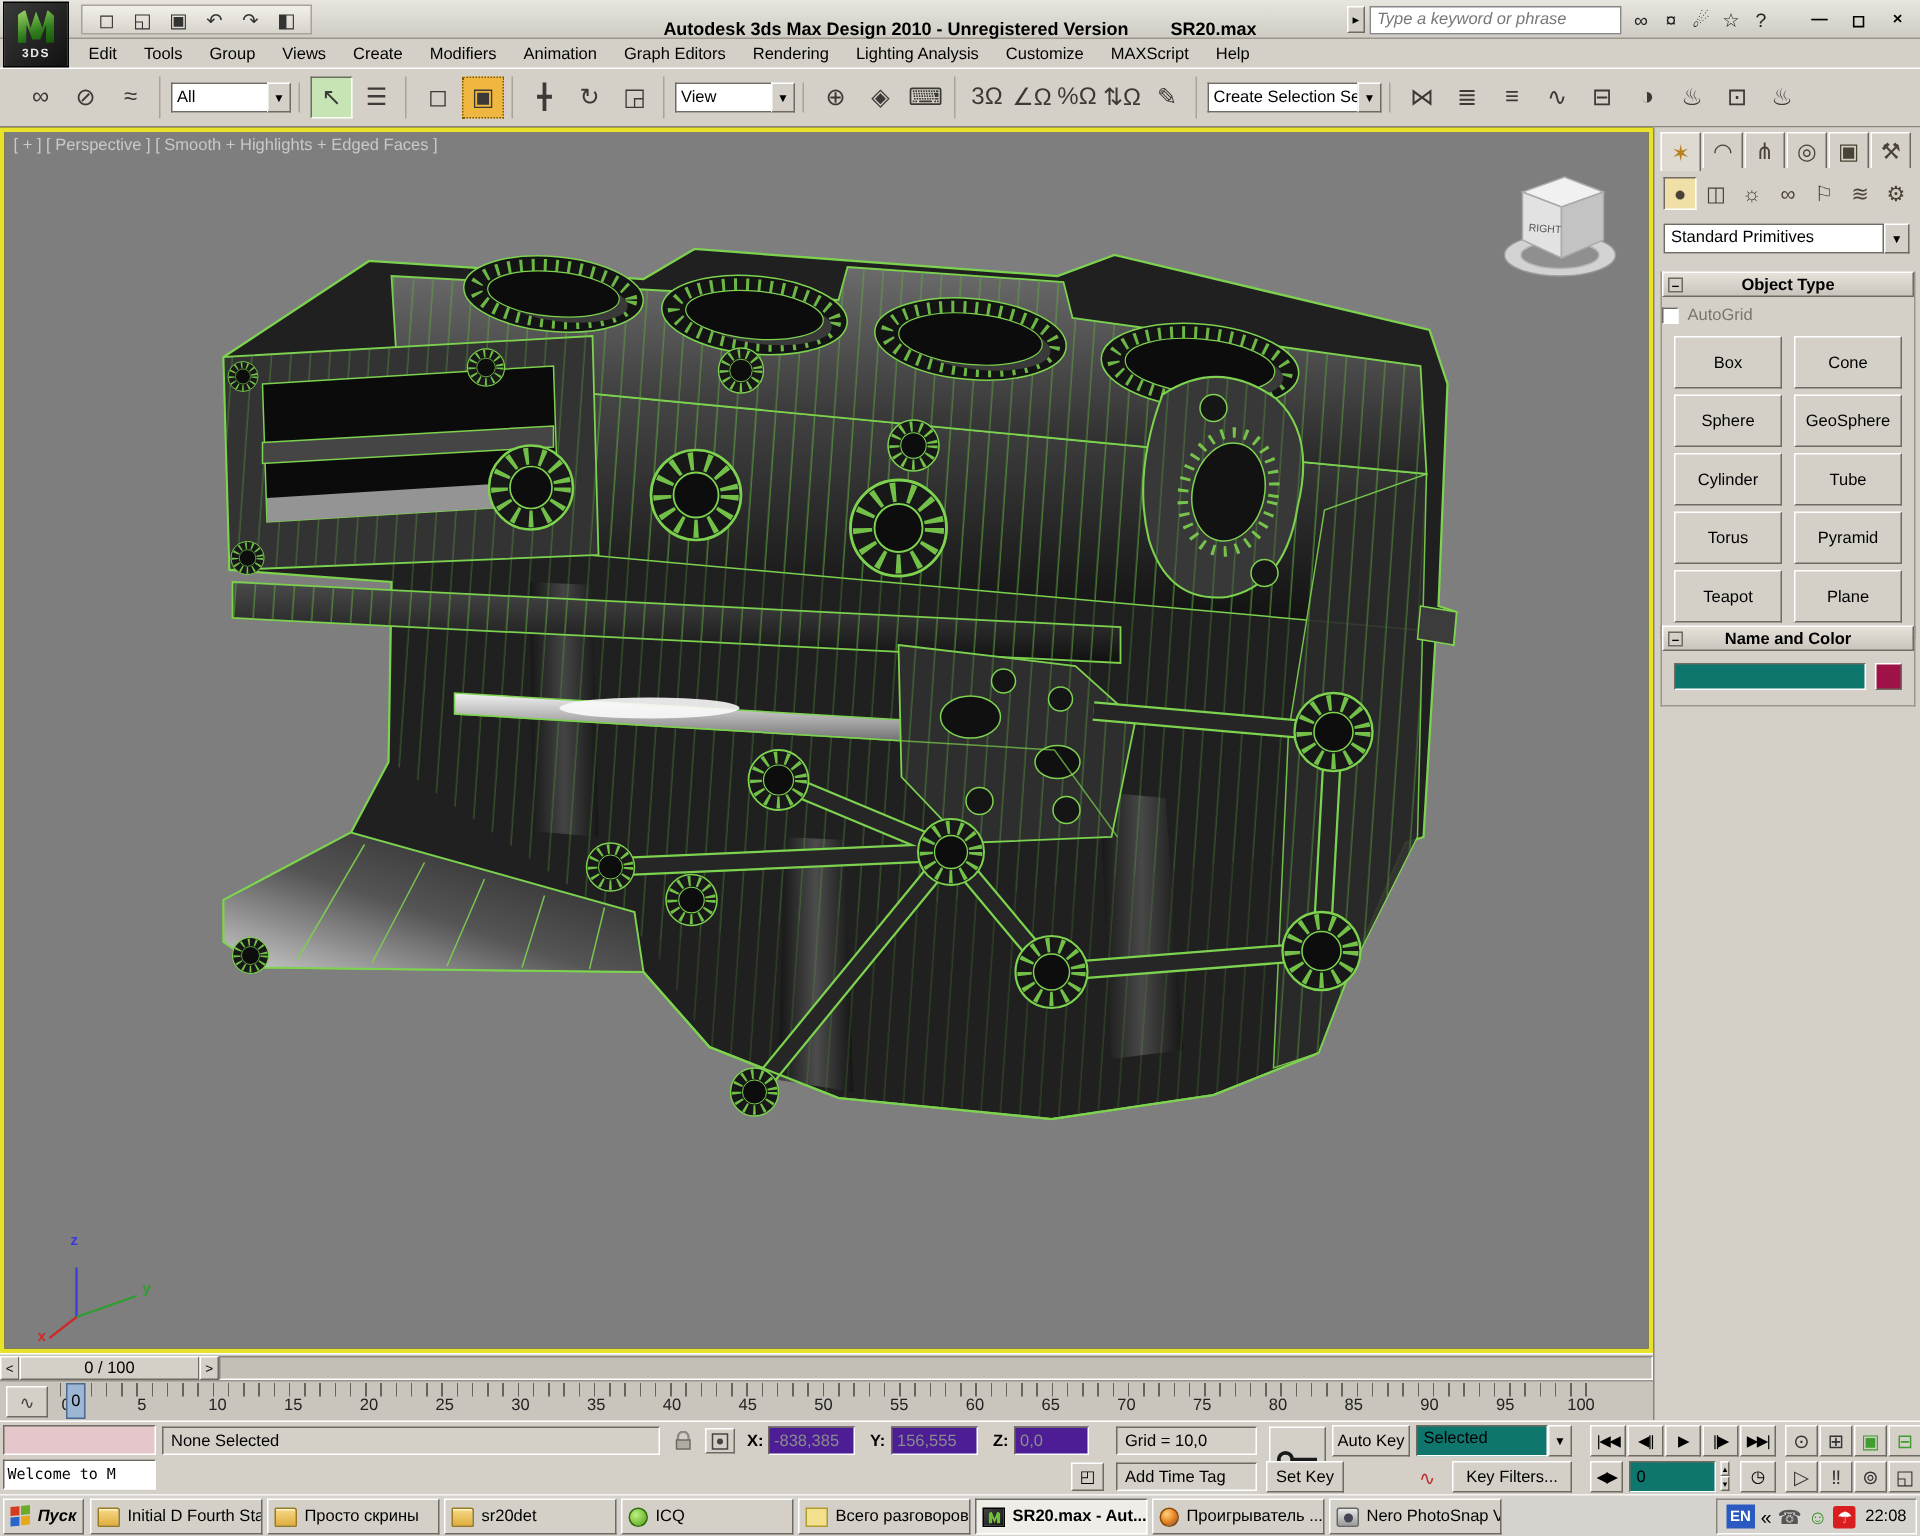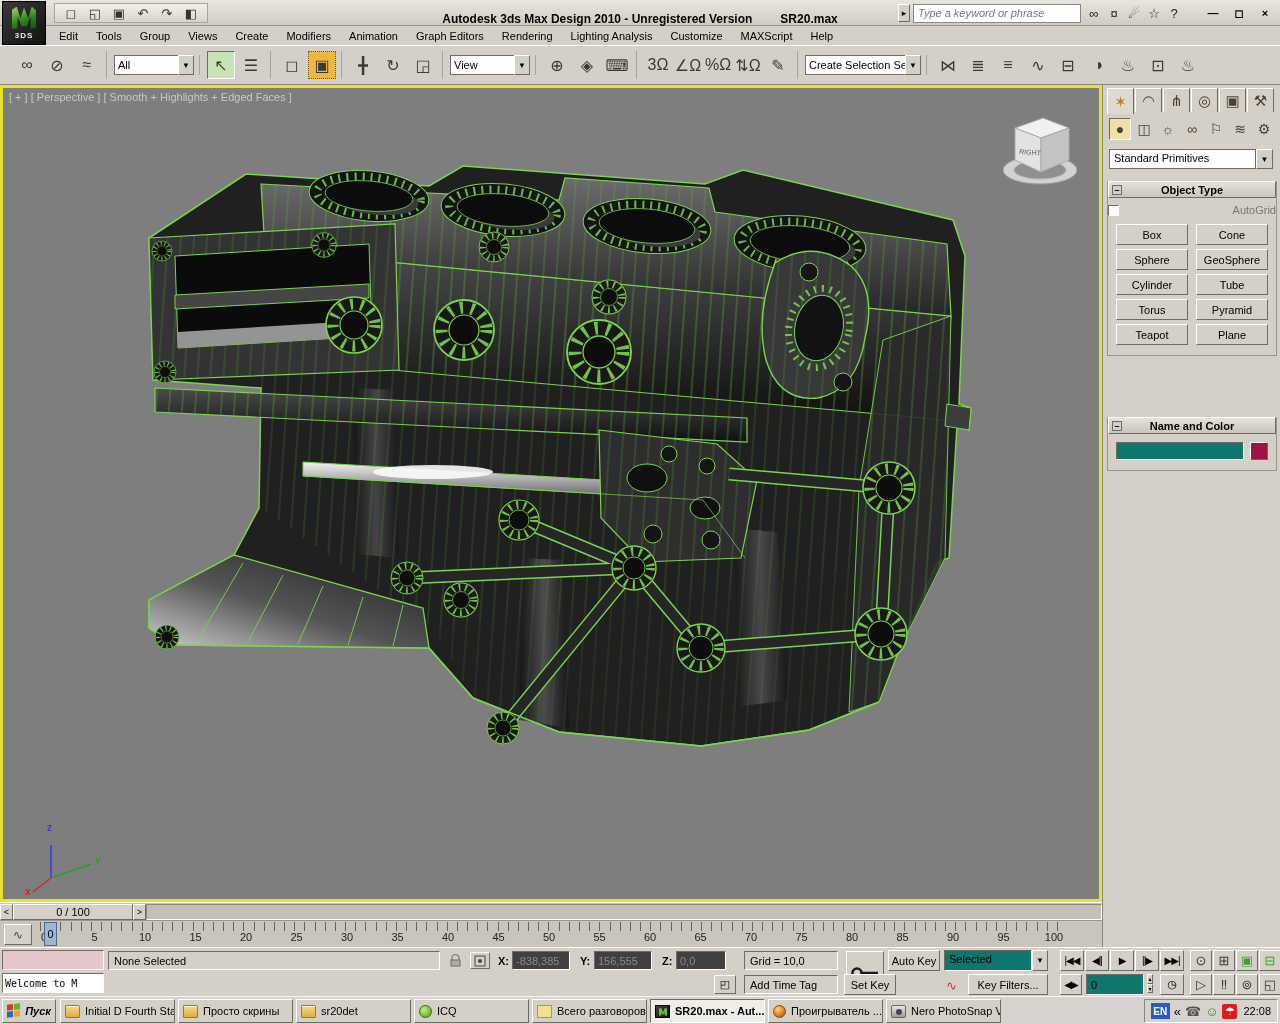--- a/index.html
+++ b/index.html
@@ -59,24 +59,24 @@
   .cp-tab.active { background:#dedad2; height:26px; color:#b87f1e; }
   .cp-cats { position:absolute; left:6px; top:33px; display:flex; gap:2px; }
   .cp-cat { width:22px; height:22px; font-size:14px; color:#4a4234; background:transparent; border:1px solid transparent; }
   .cp-cat.active { background:#f0e0a8; border-color:#6f6b63 #fff #fff #6f6b63; }
   .cp-dd { position:absolute; left:6px; top:64px; width:164px; height:20px; display:flex; }
   .cp-dd .val { flex:1; background:#fff; border:1px solid #6f6b63; padding:2px 4px; white-space:nowrap; overflow:hidden; }
   .cp-dd .drop { width:17px; font-size:8px; }
   .rollout { position:absolute; left:4px; width:170px; border:1px solid #9a968e; border-top:none; }
   .roll-head { position:relative; height:17px; background:linear-gradient(#e6e2da,#c9c5bd); border:1px solid; border-color:#fff #6f6b63 #6f6b63 #fff; display:flex; align-items:center; justify-content:center; font-weight:bold; }
   .roll-minus { position:absolute; left:3px; top:3px; width:10px; height:10px; border:1px solid #6f6b63; background:#d4d0c8; font-size:9px; line-height:8px; text-align:center; }
-  .autogrid-row { display:flex; align-items:center; gap:6px; justify-content:space-between; padding:6px 0 2px; color:#7a766e; }
+  .autogrid-row { display:flex; align-items:center; gap:6px; justify-content:flex-start; padding:6px 0 2px; color:#7a766e; }
   .checkbox { width:11px; height:11px; background:#fff; border:1px solid; border-color:#6f6b63 #fff #fff #6f6b63; }
   .ot-grid { display:grid; grid-template-columns:72px 72px; gap:4px 8px; justify-content:center; padding:6px 0 10px; }
-  .ot-btn { height:21px; font-size:11px; }
+  .ot-btn { height:35px; font-size:11px; }
   .nc-row { display:flex; align-items:center; gap:6px; padding:8px 8px 10px; }
   .nc-input { flex:1; height:18px; }
   .nc-swatch { width:18px; height:18px; border:1px solid; border-color:#fff #6f6b63 #6f6b63 #fff; }
 
   
   .timeslider { position:absolute; left:0; top:902px; width:1102px; height:18px; background:#c9c5bd; border-top:1px solid #fff; display:flex; align-items:center; }
   .ts-arrow { width:13px; height:16px; font-size:9px; }
   .ts-handle { width:120px; height:16px; font-size:11px; }
   .ts-track { flex:1; height:16px; border:1px solid; border-color:#8a867e #fff #fff #8a867e; background:#c3bfb6; }
   .trackbar { position:absolute; left:0; top:920px; width:1102px; height:27px; background:#c9c5bd; border-top:1px solid #9a968e; }
@@ -87,21 +87,21 @@
   .ruler-labels span { width:24px; text-align:center; }
   .tb-marker { position:absolute; left:44px; top:1px; width:13px; height:24px; background:#9cb6d4; border:1px solid #4a6a94; text-align:center; line-height:22px; }
 
   
   .statusbar { position:absolute; left:0; top:947px; width:1280px; height:49px; background:#d4d0c8; border-top:1px solid #fff; }
   .sb { position:absolute; display:flex; align-items:center; }
   .listener-pink { left:2px; top:2px; width:102px; height:20px; background:#e5c7cb; border:1px solid; border-color:#6f6b63 #fff #fff #6f6b63; }
   .listener-white { left:2px; top:25px; width:102px; height:20px; background:#fff; border:1px solid; border-color:#6f6b63 #fff #fff #6f6b63; font-family:"DejaVu Sans Mono", monospace; font-size:10px; padding-left:2px; white-space:nowrap; overflow:hidden; }
   .status-field { padding:0 5px; }
   .coord-lbl { font-weight:bold; }
-  .coord-field { background:#404040; color:#8a8a8a; padding:0 3px; }
+  .coord-field { background:#4c1d95; color:#8a8a8a; padding:0 3px; }
   .spin { display:inline-flex; flex-direction:column; width:12px; height:19px; }
   .spin .btn { height:10px; font-size:6px; }
   .key-icon-btn svg { display:block; }
   .tc-btn { width:24px; height:21px; font-size:10px; letter-spacing:-1px; }
   .nav-btn { width:22px; height:21px; font-size:13px; color:#333; }
 
   
   .taskbar { position:absolute; left:0; top:996px; width:1280px; height:28px; background:#d6d3ce; border-top:1px solid #f5f4f1; }
   .start-btn { position:absolute; left:2px; top:2px; width:54px; height:24px; font-weight:bold; font-style:italic; gap:4px; }
   .flag { width:14px; height:14px; display:grid; grid-template-columns:6px 6px; grid-template-rows:6px 6px; gap:1px; transform:skewY(-6deg); }

